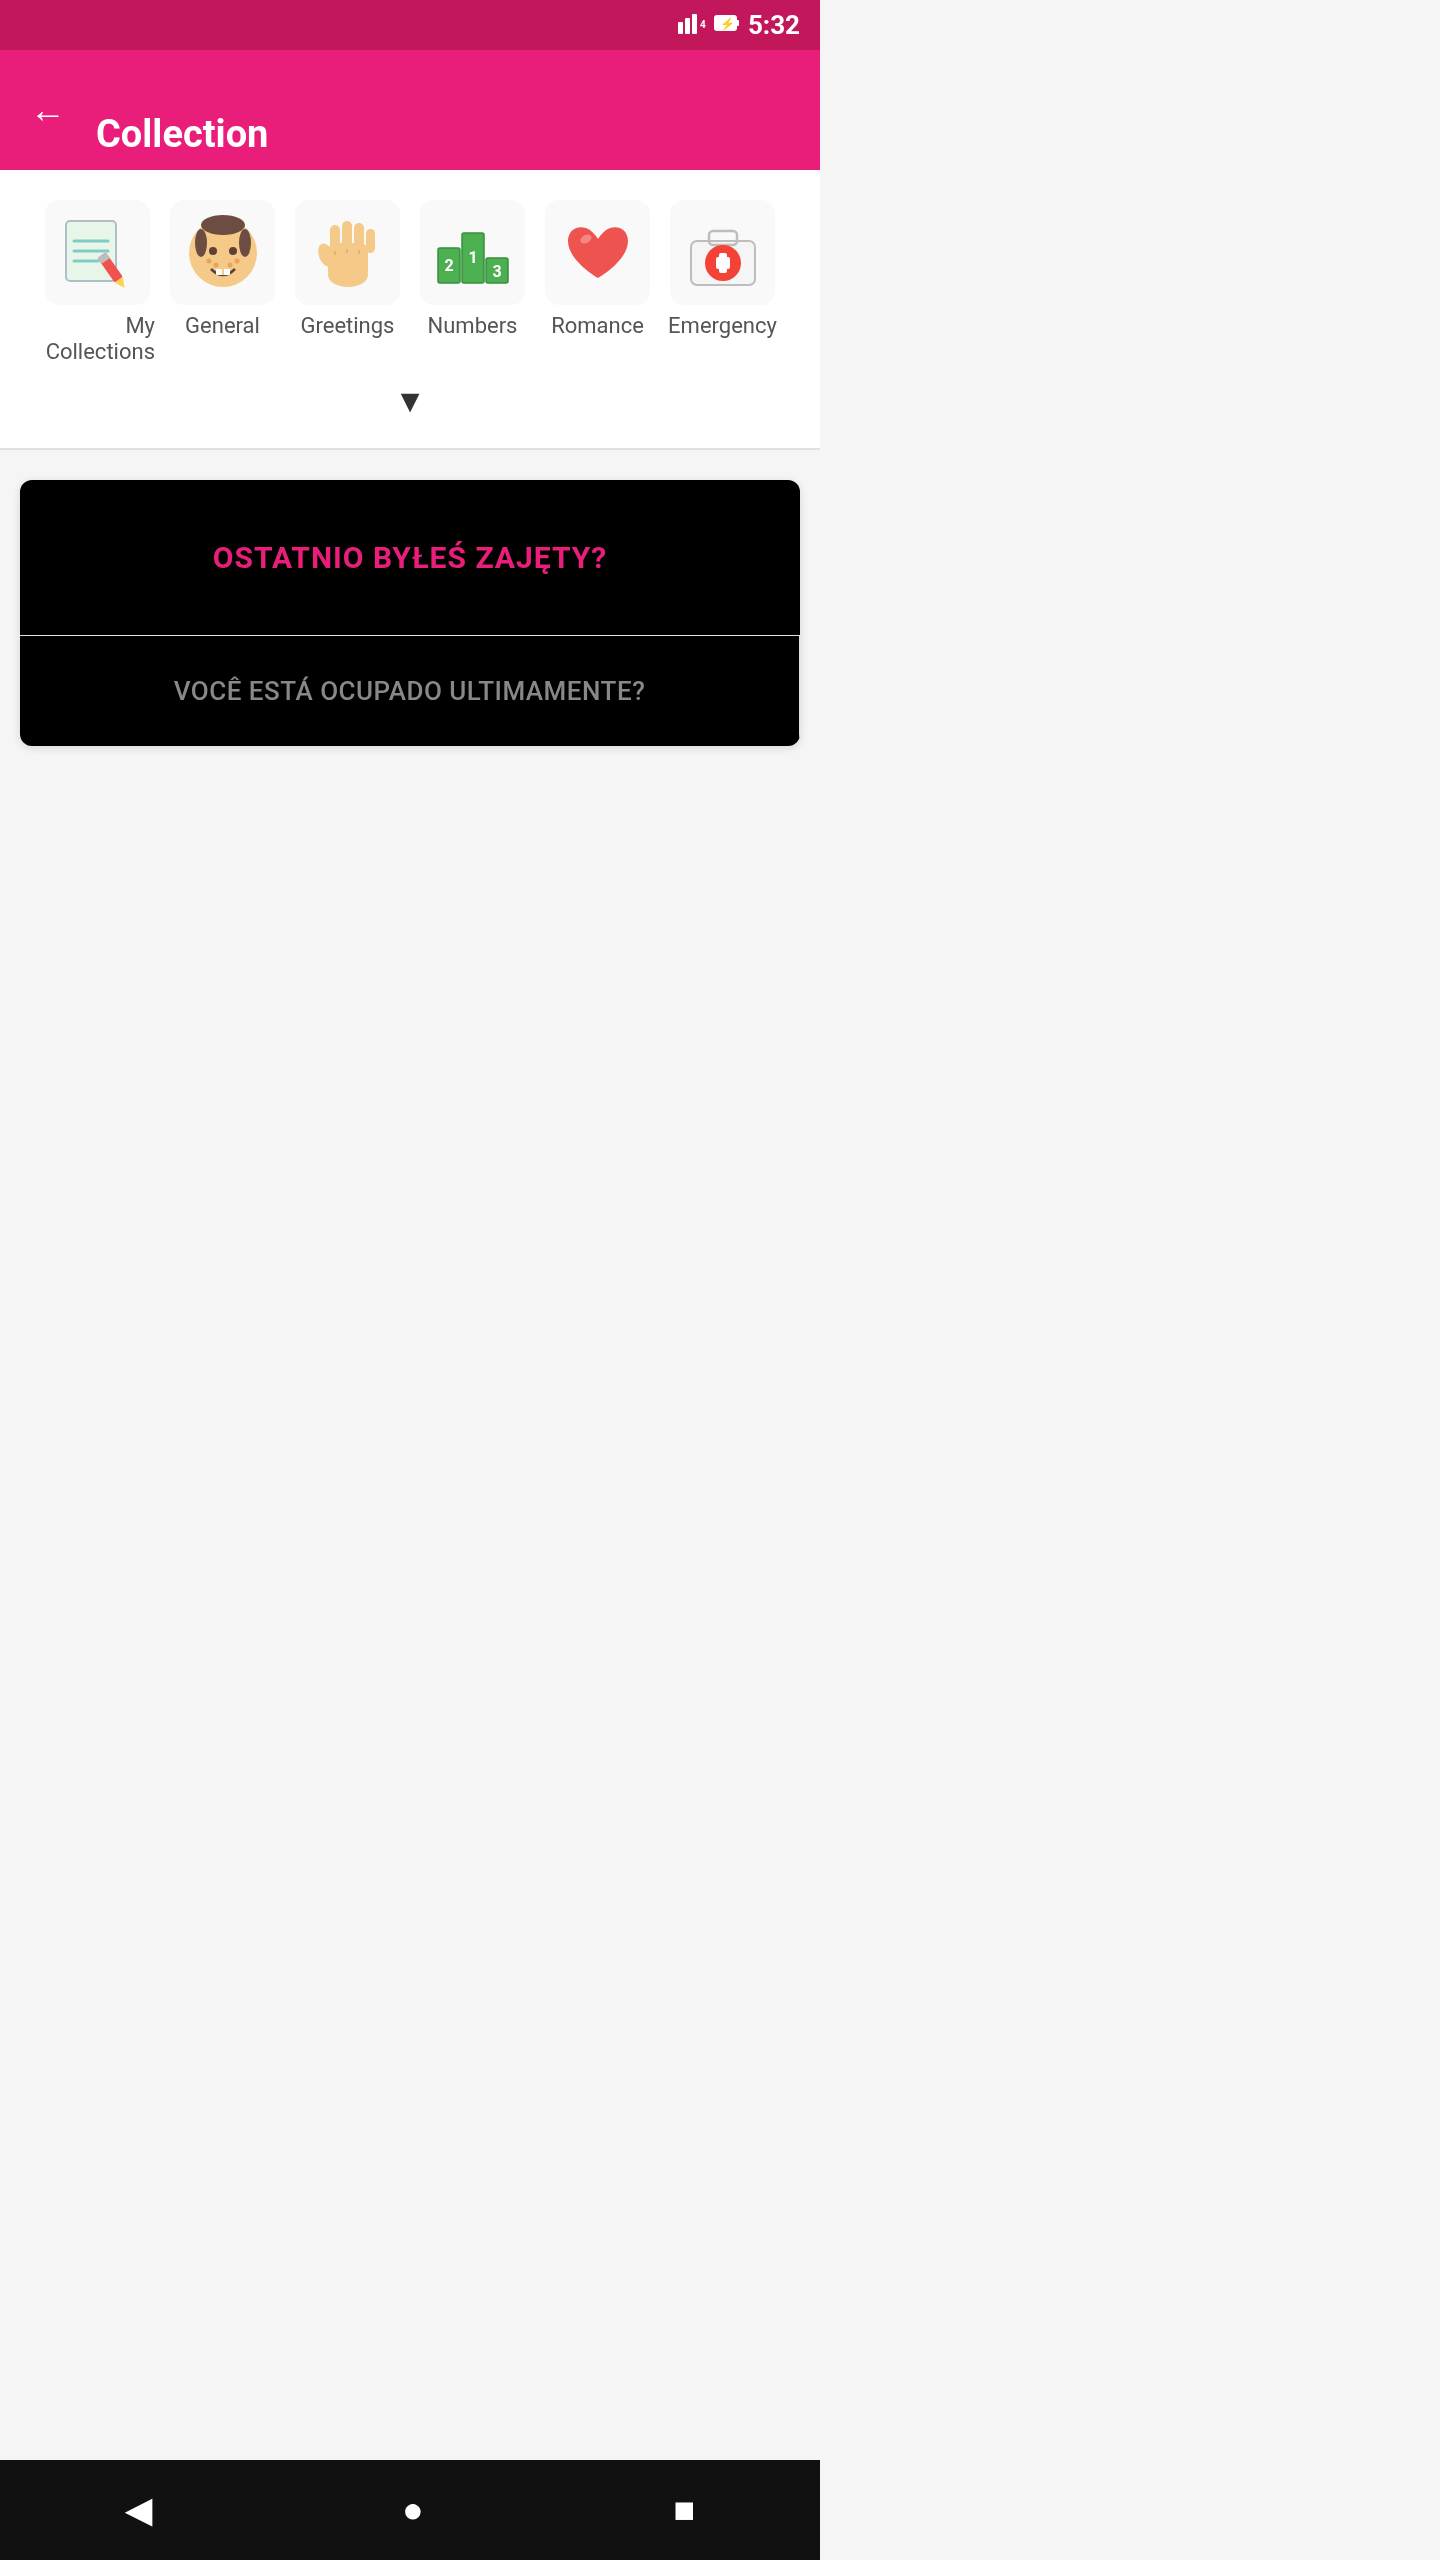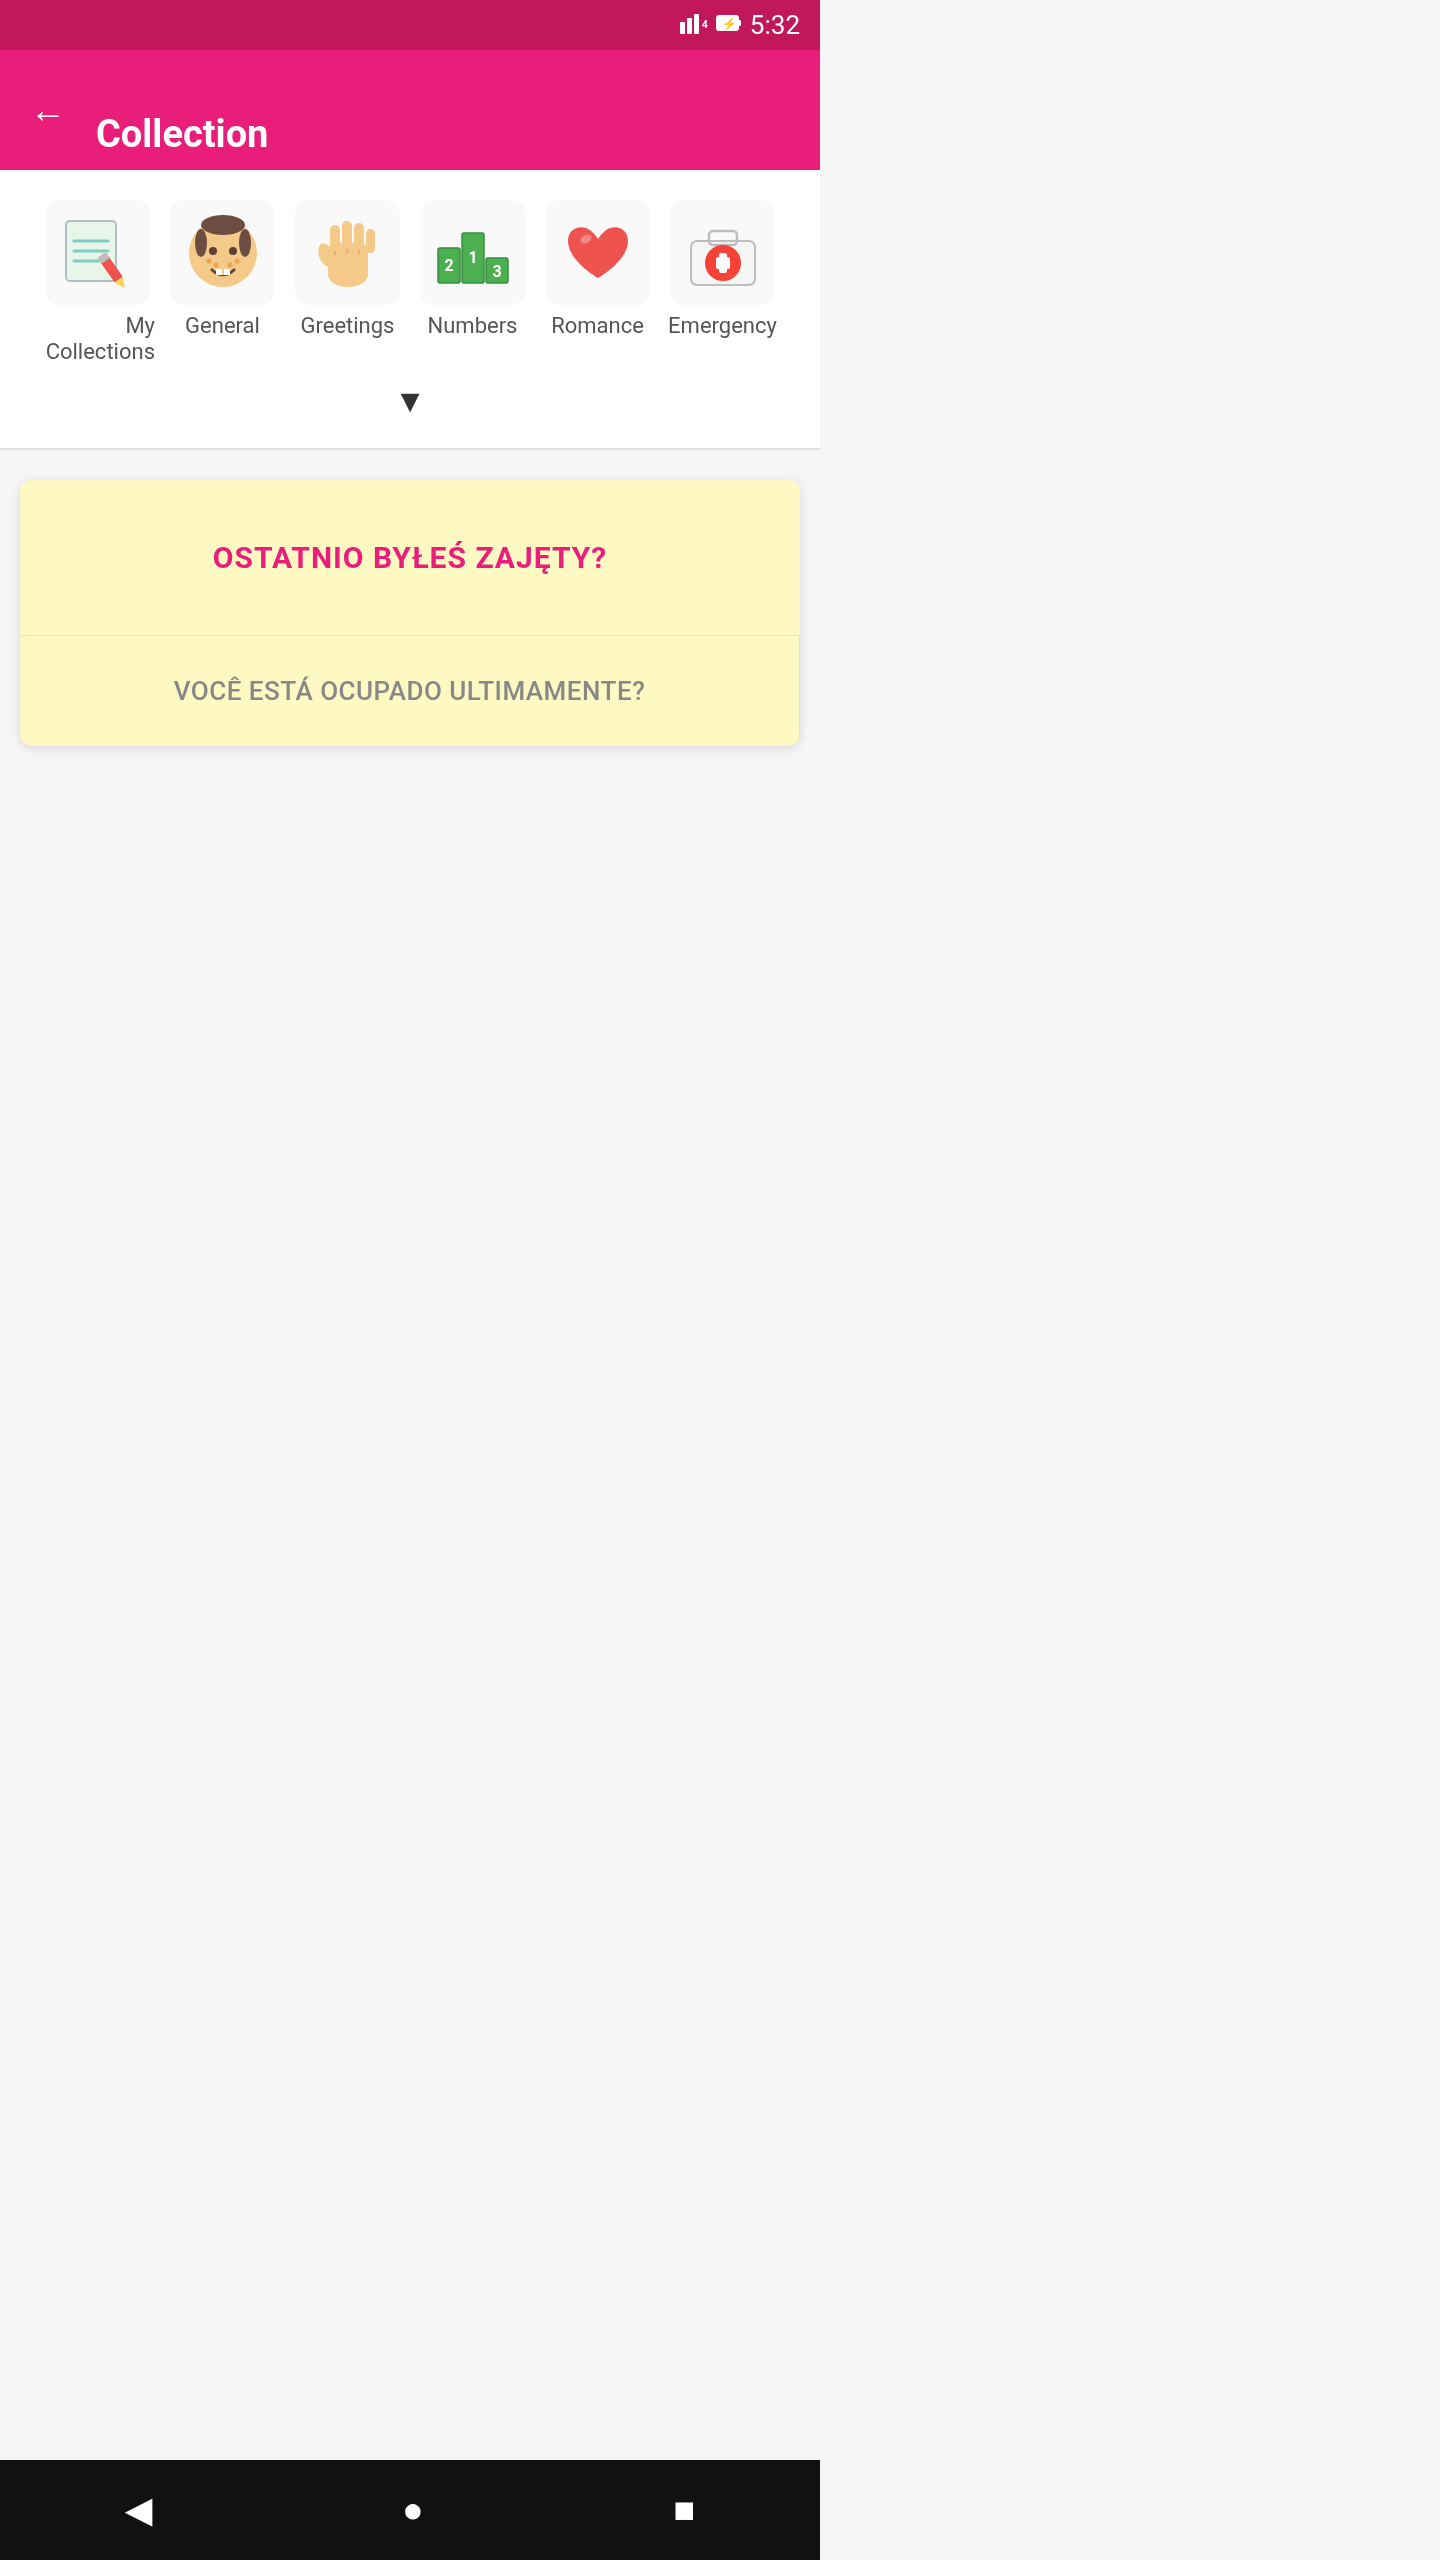--- a/index.html
+++ b/index.html
@@ -24,21 +24,21 @@
       gap: 10px;
     }
     .status-bar-icons {
       display: flex;
       align-items: center;
       gap: 8px;
     }
     .status-time {
       color: white;
       font-size: 26px;
-      font-weight: normal;
+      font-weight: bold;
     }
     .signal-icon {
       color: white;
       font-size: 18px;
     }
 
     
     .top-bar {
       background: #e91e7a;
       height: 120px;
@@ -120,21 +120,21 @@
     }
 
     
     .card-area {
       padding: 30px 20px;
       display: flex;
       flex-direction: column;
       align-items: center;
     }
     .phrase-card {
-      background: #fef9c3;
+      background: #000000;
       border-radius: 12px;
       box-shadow: 0 2px 10px rgba(0,0,0,0.12);
       width: 100%;
       max-width: 780px;
       overflow: hidden;
     }
     .phrase-main {
       padding: 60px 30px 60px 30px;
       text-align: center;
       border-bottom: 1px solid #e0e0e0;

